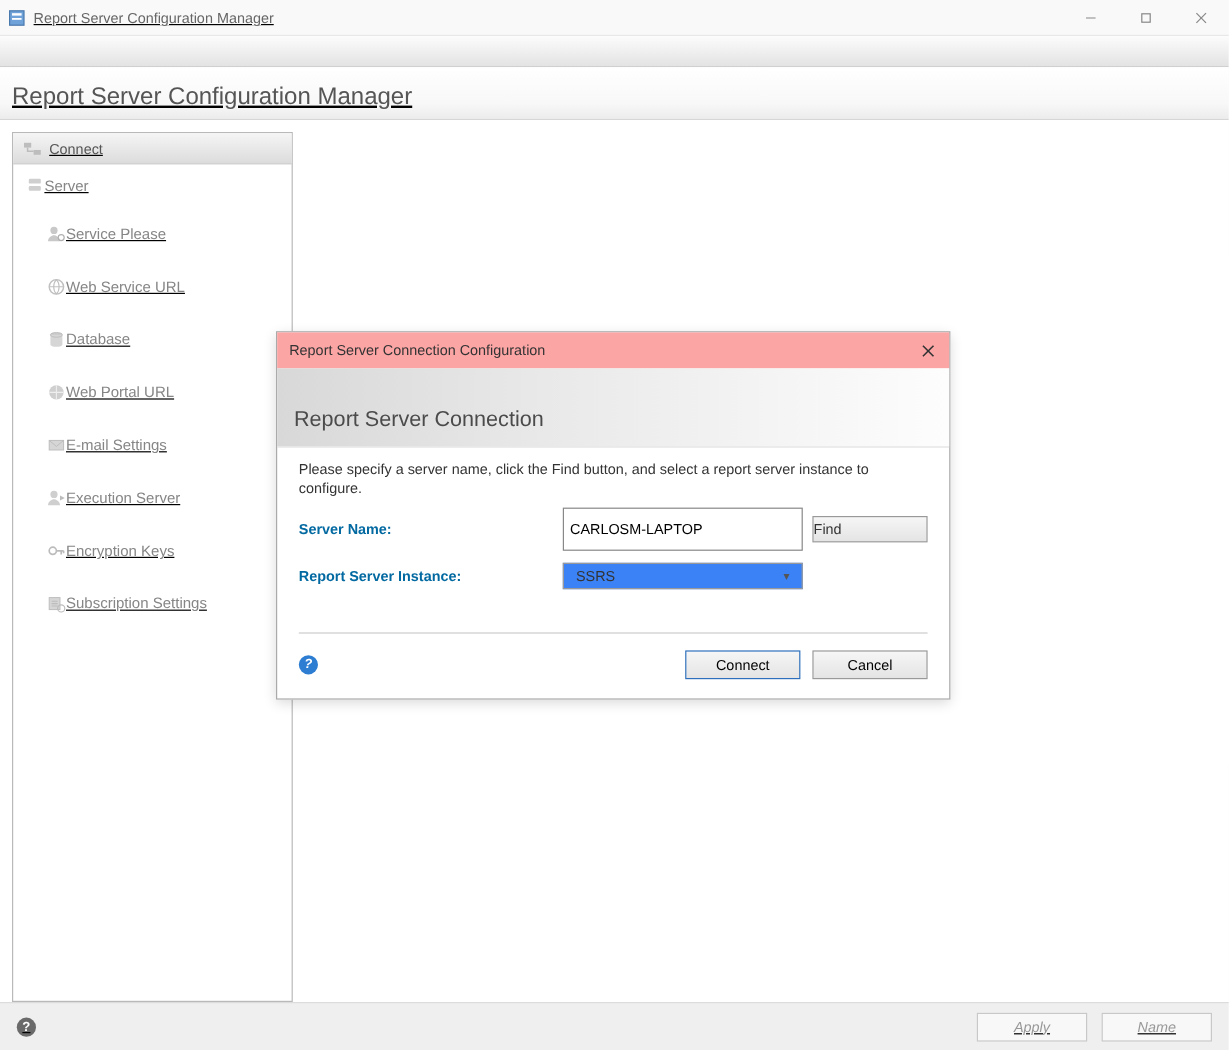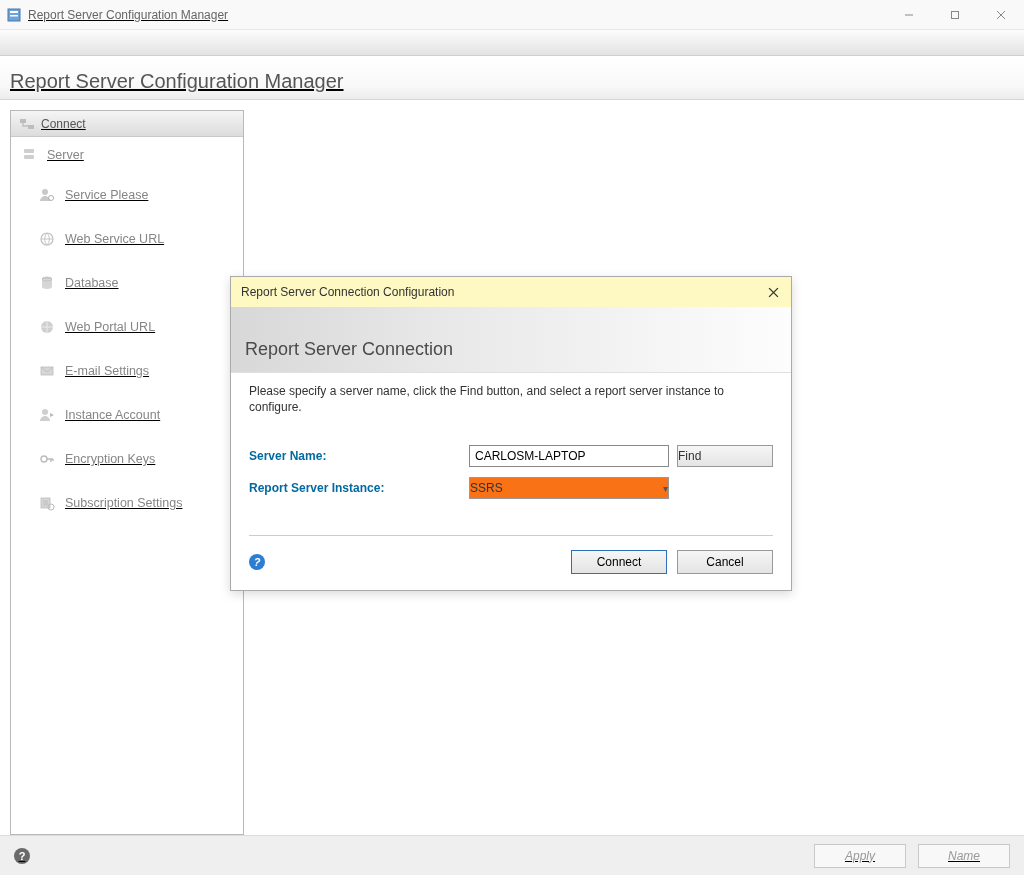--- a/index.html
+++ b/index.html
@@ -19,43 +19,43 @@
   .ribbon-gap { height: 26px; background: linear-gradient(to bottom, #fcfcfc, #e3e3e3); border-bottom: 1px solid #d0d0d0; }
 
   
   .header { padding: 14px 10px 6px 10px; background: linear-gradient(to bottom, #ffffff 0%, #f8f8f8 70%, #ececec 100%); border-bottom: 1px solid #d6d6d6; }
   .header h1 { margin: 0; font-size: 20px; font-weight: 400; color: #555; }
 
   
   .body { flex: 1; display: flex; padding: 10px 10px 0 10px; gap: 10px; background: #fff; }
   .sidebar { width: 234px; border: 1px solid #b9b9b9; background: #fff; }
   .sidebar-header { height: 26px; display: flex; align-items: center; gap: 6px; padding: 0 8px; font-size: 12px; color: #555; background: linear-gradient(to bottom,#f5f5f5,#dcdcdc); border-bottom: 1px solid #c9c9c9; }
-  .sidebar-item { display: flex; align-items: center; gap: 10px; font-size: 12.5px; color: #868686; cursor: default; }
+  .sidebar-item { display: flex; align-items: center; font-size: 12.5px; color: #868686; cursor: default; }
   .side-root { padding: 10px 10px; }
   .side-child { padding: 14px 10px 14px 28px; }
   .side-icon { width: 16px; height: 16px; display:flex; align-items:center; justify-content:center; color:#b5b5b5; }
   .content { flex:1; }
 
   
   .footer { height: 40px; background: #efefef; border-top: 1px solid #dcdcdc; display:flex; align-items:center; justify-content:space-between; padding: 0 14px; }
   .footer-btns { display:flex; gap:12px; }
   .footer-btn { width: 92px; height: 24px; border:1px solid #c8c8c8; background:#f8f8f8; font-size:12px; color:#999; text-align:center; line-height:22px; font-style: italic; }
 
   
   .dialog { position:absolute; left:230px; top:276px; width:562px; background:#fff; border:1px solid #aaa; box-shadow: 0 3px 10px rgba(0,0,0,0.15); }
-  .dlg-titlebar { height:30px; display:flex; align-items:center; justify-content:space-between; padding:0 10px; font-size:12px; color:#333; background:#fef9c3; }
+  .dlg-titlebar { height:30px; display:flex; align-items:center; justify-content:space-between; padding:0 10px; font-size:12px; color:#333; background:#fca5a5; }
   .dlg-close { width:16px; height:16px; display:flex; align-items:center; justify-content:center; }
   .dlg-header { padding: 32px 26px 12px 14px; background: linear-gradient(to right, #d8d8d8 0%, #e9e9e9 40%, #fdfdfd 100%); border-bottom:1px solid #e0e0e0; }
   .dlg-header h2 { margin:0; font-size:18px; font-weight:400; color:#4b4b4b; }
   .dlg-body { padding: 10px 18px 4px 18px; font-size:12px; color:#333; }
-  .dlg-instructions { margin-bottom: 30px; line-height:1.35; }
+  .dlg-instructions { margin-bottom: 8px; line-height:1.35; }
   .form-row { display:flex; align-items:center; margin-bottom:10px; }
   .form-label { width:220px; font-weight:600; color:#0369a1; font-size:12px;}
-  .text-input { flex:1; height:22px; border:1px solid #888; padding:0 5px; font-size:12px; background:#fff; }
-  .select-wrap { flex:1; height:22px; border:1px solid #999; background:#f97316; display:flex; align-items:center; justify-content:space-between; padding:0 0; font-size:12px; position: relative; }
+  .text-input { flex:1; height:36px; border:1px solid #888; padding:0 5px; font-size:12px; background:#fff; }
+  .select-wrap { flex:1; height:22px; border:1px solid #999; background:#3b82f6; display:flex; align-items:center; justify-content:space-between; padding:0 10px; font-size:12px; position: relative; }
   .select-wrap:after { content:"▾"; font-size:10px; color:#555; }
   .find-btn { width:96px; height:22px; margin-left:8px; border:1px solid #999; background: linear-gradient(to bottom,#f6f6f6,#e4e4e4); font-size:12px; text-align:left; line-height:20px; }
   .dlg-divider { border-top:1px solid #ccc; margin: 36px 0 10px 0; }
   .dlg-footer { display:flex; align-items:center; justify-content:space-between; padding: 0 18px 16px 18px; }
   .dlg-btns { display:flex; gap:10px; }
   .dlg-btn { width:96px; height:24px; font-size:12px; text-align:center; line-height:22px; border:1px solid #999; background: linear-gradient(to bottom,#f6f6f6,#e4e4e4); }
   .dlg-btn.primary { border:1.5px solid #2e6fbb; }
   .help-icon { width:16px; height:16px; border-radius:50%; background:#2d7dd2; color:#fff; font-size:11px; font-weight:bold; display:flex; align-items:center; justify-content:center; font-style: italic; }
   .help-icon-footer { width:16px; height:16px; border-radius:50%; background:#6a6a6a; color:#fff; font-size:11px; font-weight:bold; display:flex; align-items:center; justify-content:center; }
 </style>
@@ -177,21 +177,21 @@
       </div>
 
       <div class="sidebar-item side-child">
         <span class="side-icon">
           <svg viewBox="0 0 16 16">
               <circle cx="6" cy="5" r="3" fill="#cfcfcf"></circle>
               <path d="M1 14c0-3 3-5 5-5s5 2 5 5" fill="#cfcfcf"></path>
               <path d="M11 6l4 2-4 2z" fill="#bcbcbc"></path>
             </svg>
         </span>
-        <span>Instance Account</span>
+        <span>Execution Server</span>
       </div>
 
       <div class="sidebar-item side-child">
         <span class="side-icon">
           <svg viewBox="0 0 16 16">
               <circle cx="5" cy="8" r="3" fill="none" stroke="#bcbcbc" stroke-width="1.4"></circle>
               <path d="M8 8h6M12 8v3M14 8v2" stroke="#bcbcbc" stroke-width="1.4"></path>
             </svg>
         </span>
         <span>Encryption Keys</span>

